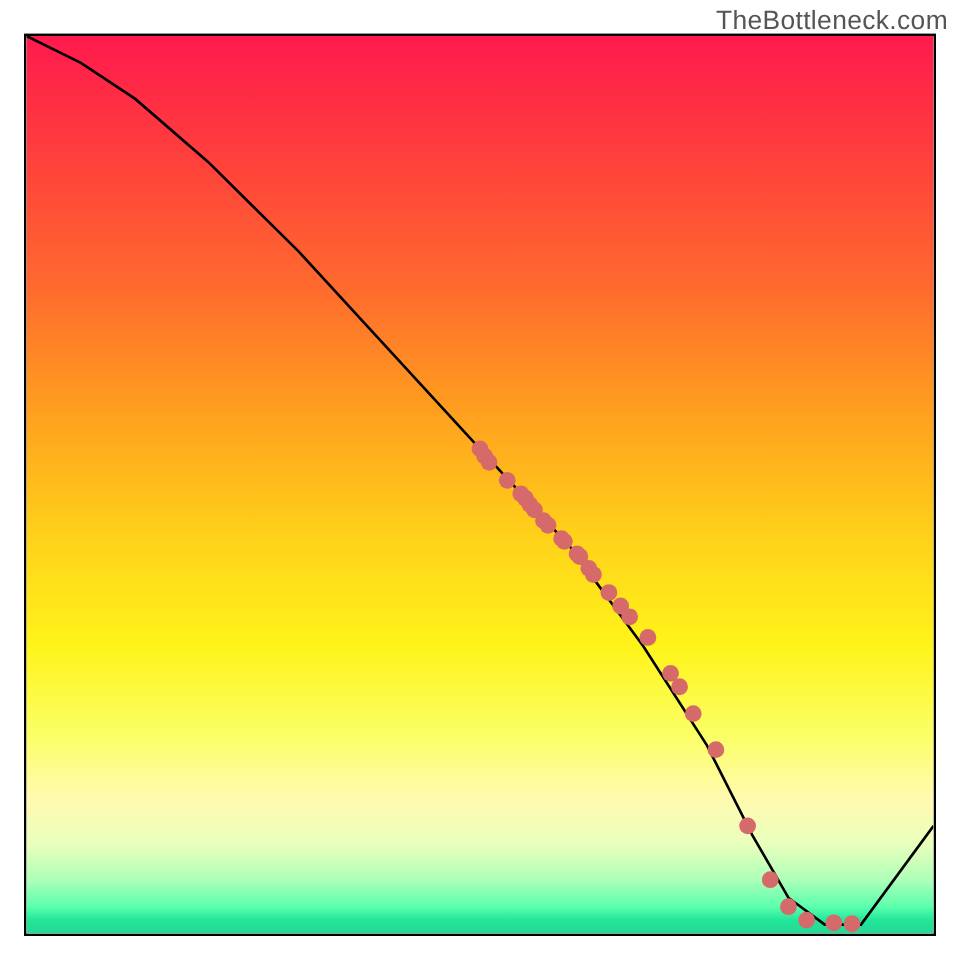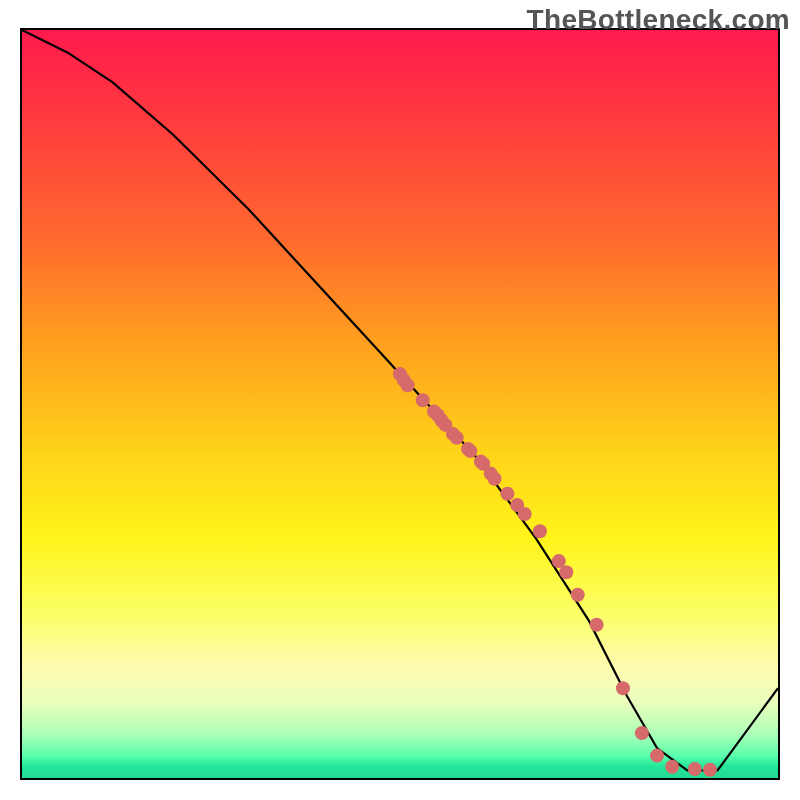--- a/index.html
+++ b/index.html
@@ -13,22 +13,22 @@
   }
   .chart-wrap {
     position: relative;
     width: 800px;
     height: 800px;
   }
   .watermark {
     position: absolute;
     top: 4px;
     right: 10px;
-    font-size: 28px;
-    font-weight: bold;
+    font-size: 22px;
+    font-weight: normal;
     color: #555;
     letter-spacing: 0.3px;
     z-index: 10;
   }
   .plot-area {
     position: absolute;
     left: 20px;
     top: 28px;
     width: 760px;
     height: 752px;

